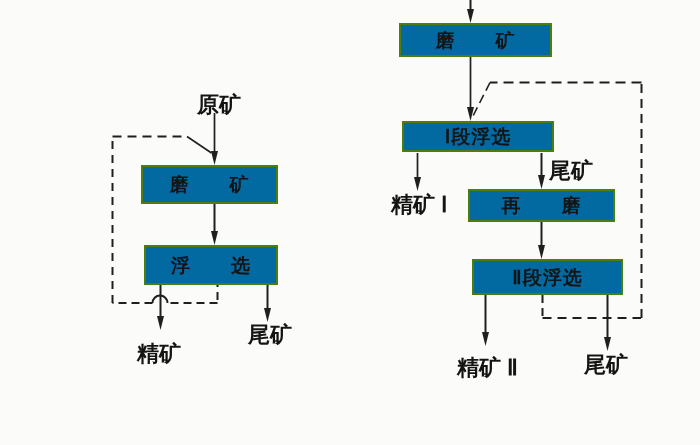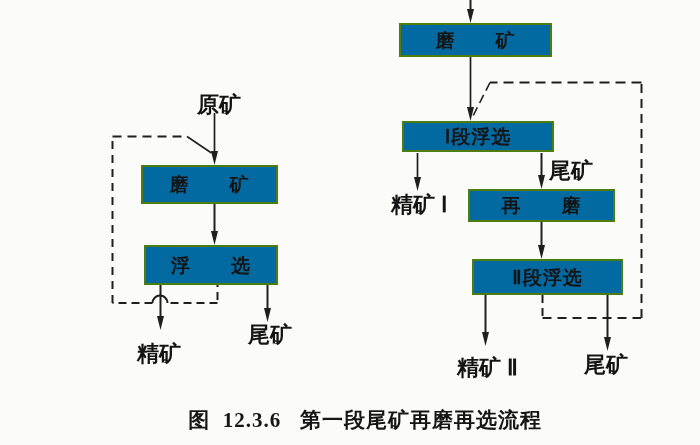--- a/index.html
+++ b/index.html
@@ -111,15 +111,14 @@
   <div class="lbl" style="left:549px;top:159px;">尾矿</div>
 
   <div class="box" style="left:468px;top:189px;width:147px;height:33px;">再　　磨</div>
 
   <div class="box" style="left:472px;top:259px;width:151px;height:36px;">Ⅱ段浮选</div>
 
   <div class="lbl" style="left:457px;top:356px;">精矿 Ⅱ</div>
 
   <div class="lbl" style="left:584px;top:353px;">尾矿</div>
 
-  <div class="caption">图  12.3.6   第一段尾矿再磨再选流程</div>
 
 </div>
 
 </body></html>

